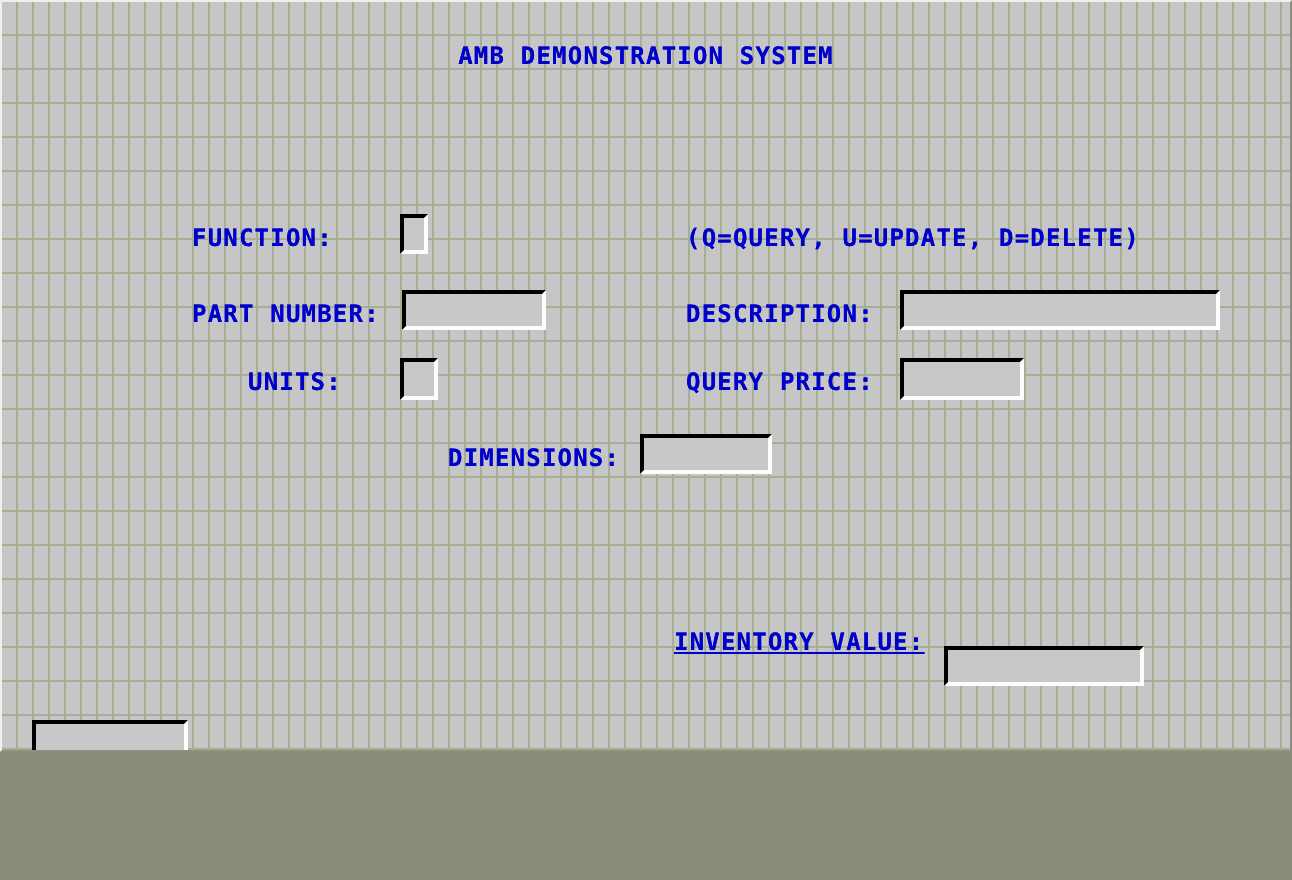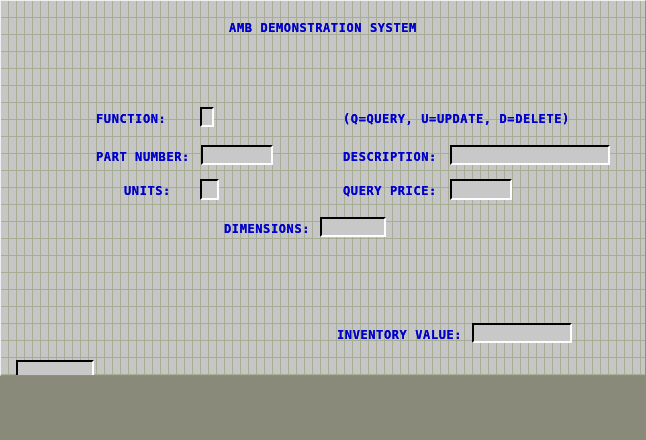--- a/index.html
+++ b/index.html
@@ -88,21 +88,21 @@
 
   <div class="txt" style="left:112px; top:185px;margin-left:12px;">UNITS:</div>
   <input class="field" type="text" style="left: 200px; top: 179px; width: 19px; height: 21px;" value="">
 
   <div class="txt" style="left:343px; top:185px;">QUERY PRICE:</div>
   <input class="field" type="text" style="left: 450px; top: 179px; width: 62px; height: 21px;" value="">
 
   <div class="txt" style="left:224px; top:223px;text-align:center;">DIMENSIONS:</div>
   <input class="field" type="text" style="left: 320px; top: 217px; width: 66px; height: 20px;" value="">
 
-  <div class="txt" style="left:337px; top:329px;">INVENTORY VALUE:</div>
+  <div class="txt" style="left:337px; top:315px;text-decoration:underline;">INVENTORY VALUE:</div>
   <input class="field" type="text" style="left: 472px; top: 323px; width: 100px; height: 20px;" value="">
 
   <input class="field" type="text" style="left: 16px; top: 360px; width: 78px; height: 19px;" value="">
 
   <input class="field" type="text" style="left: 8px; top: 396px; width: 629px; height: 19px;" value="">
 
 
 </div>
 
 </body></html>

